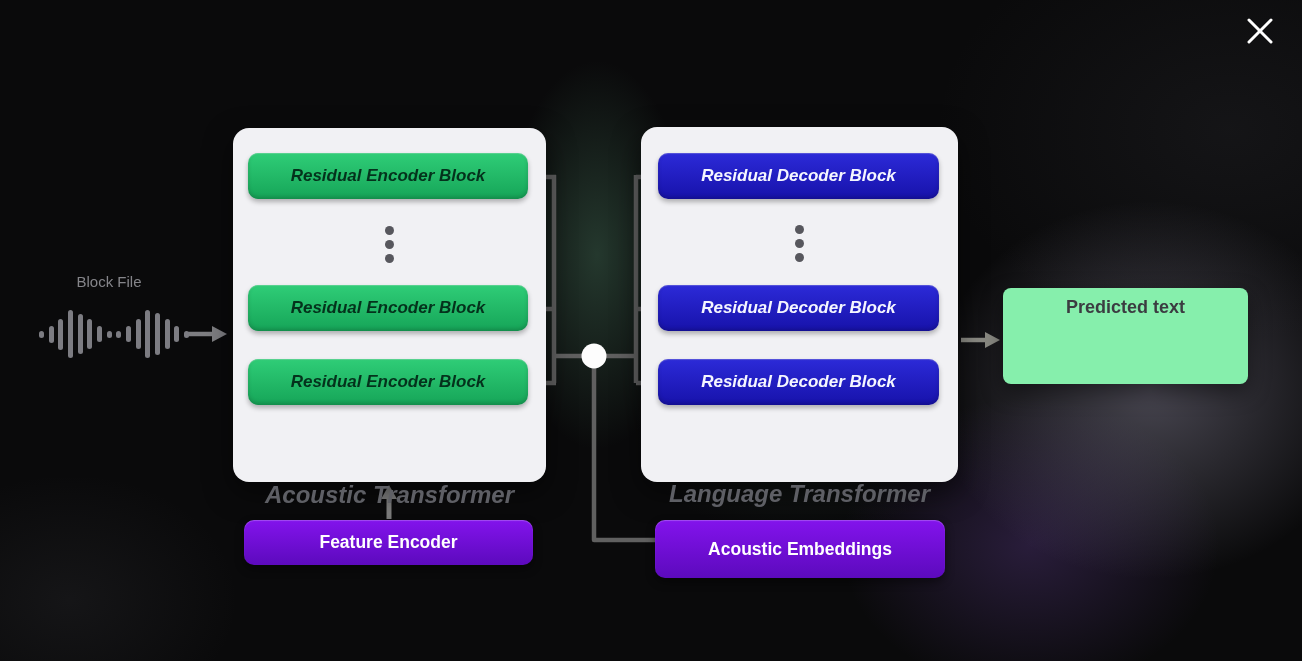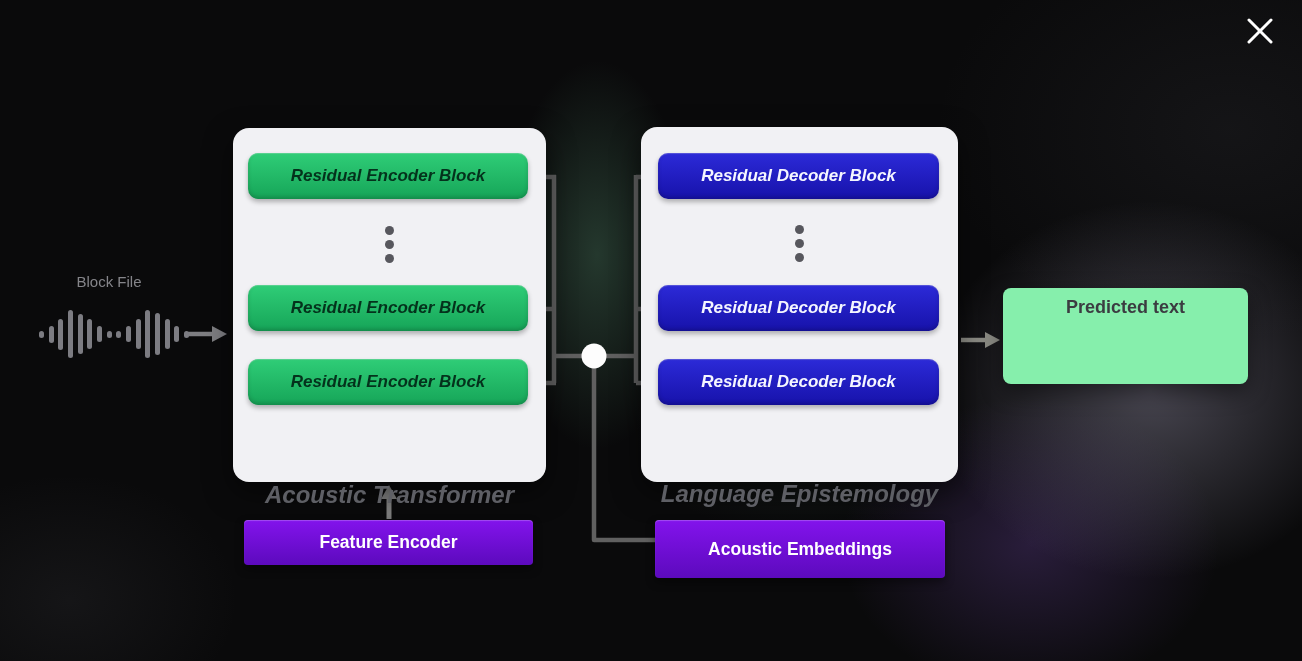--- a/index.html
+++ b/index.html
@@ -33,21 +33,21 @@
     position:absolute;
     height:46px;border-radius:10px;
     display:flex;align-items:center;justify-content:center;
     font-size:17px;font-weight:700;
     box-shadow:0 3px 5px rgba(0,0,0,.28), inset 0 1px 1px rgba(255,255,255,.22), inset 0 -2px 4px rgba(0,0,0,.18);
   }
   .block.green{background:linear-gradient(180deg,#2fcd77,#16a558);color:#04321c;}
   .block.blue{background:linear-gradient(180deg,#2c2ad8,#1712aa);color:#f5f6ff;}
   .pill{
     position:absolute;
-    border-radius:4px;
+    border-radius:10px;
     display:flex;align-items:center;justify-content:center;
     font-size:17.5px;font-weight:700;color:#ffffff;
     background:linear-gradient(180deg,#8313ec,#5c0abd);
     box-shadow:0 4px 10px rgba(0,0,0,.45), inset 0 1px 1px rgba(255,255,255,.25);
   }
   .vdots{
     position:absolute;left:0;right:0;top:98px;
     display:flex;flex-direction:column;align-items:center;gap:5px;
   }
   .vdots i{width:9px;height:9px;border-radius:50%;background:#57575d;}
@@ -166,21 +166,21 @@
 
 <div class="panel" style="left:641px;top:127px;width:317px;height:355px;">
   <div class="block blue" style="left:17px;top:26px;width:281px;">Residual Decoder Block</div>
   <div class="vdots">
       <i></i>
       <i></i>
       <i></i>
     </div>
   <div class="block blue" style="left:17px;top:158px;width:281px;">Residual Decoder Block</div>
   <div class="block blue" style="left:17px;top:232px;width:281px;">Residual Decoder Block</div>
-  <div class="panel-title">Language Epistemology</div>
+  <div class="panel-title">Language Transformer</div>
 </div>
 
 <div class="pill" style="left:244px;top:520px;width:289px;height:45px;">Feature Encoder</div>
 
 <div class="pill" style="left:655px;top:520px;width:290px;height:58px;">Acoustic Embeddings</div>
 
 <div class="predicted">
   <div class="ptitle">Predicted text</div>
 </div>
 

